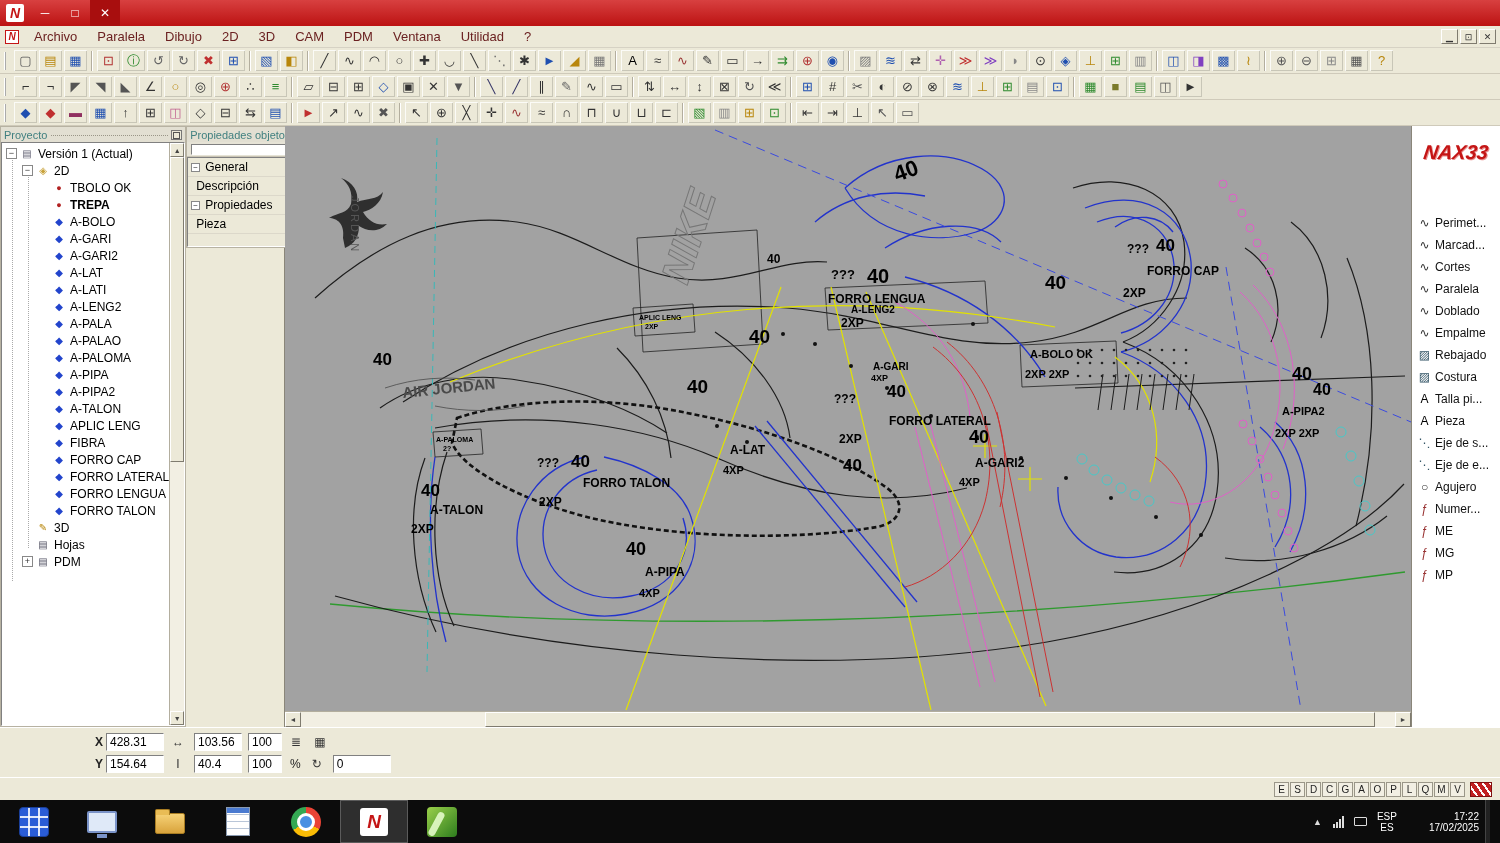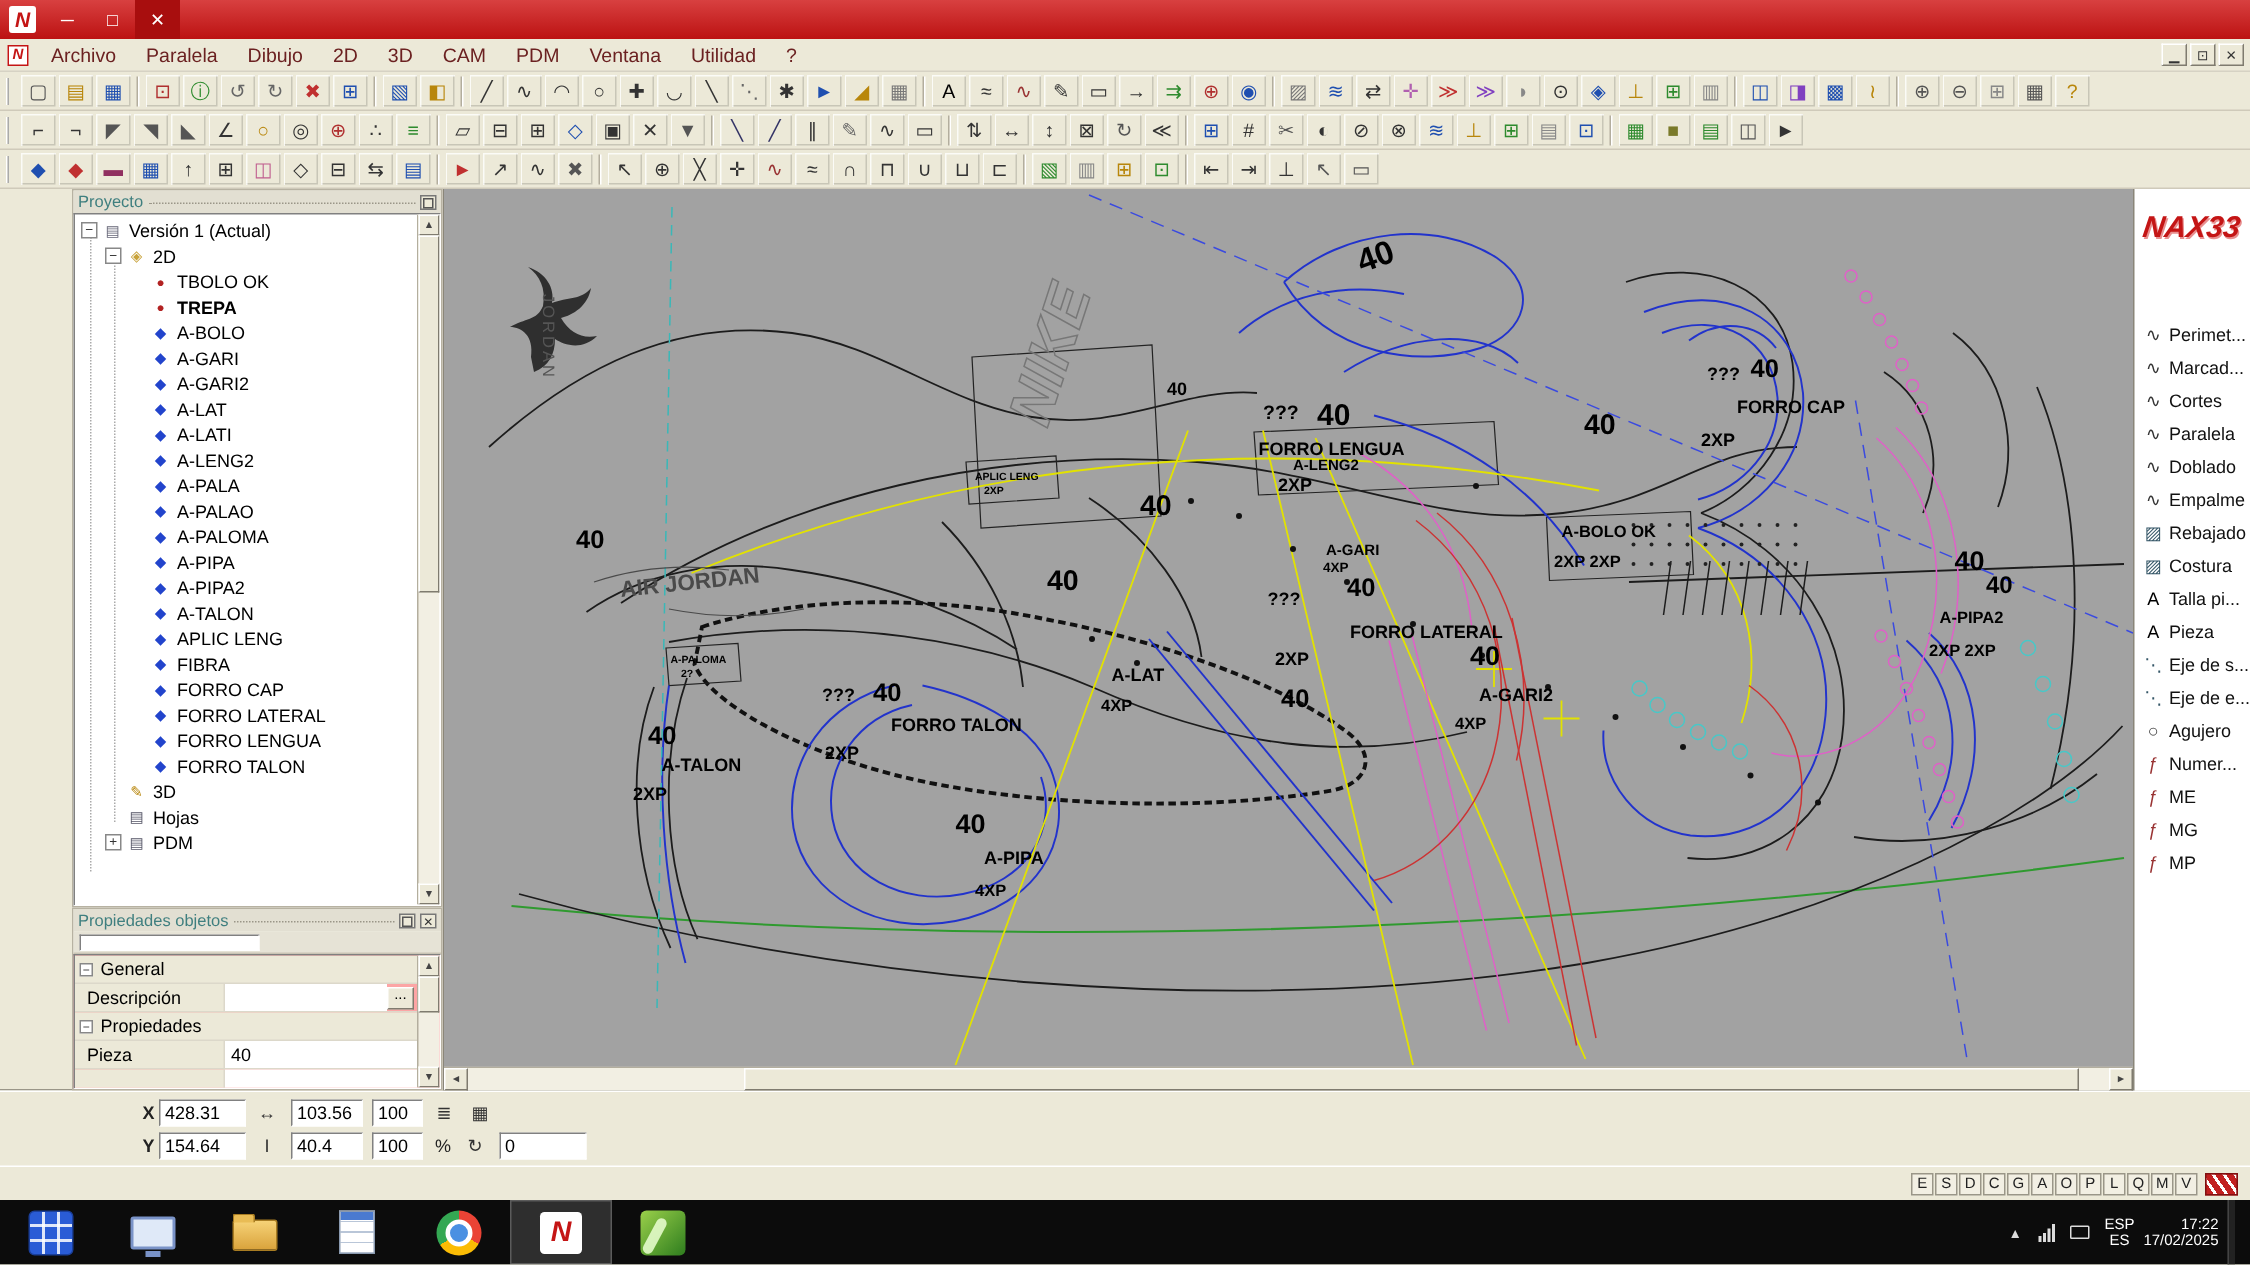--- a/index.html
+++ b/index.html
@@ -27,21 +27,21 @@
 
   
   .toolbar-row{height:26px;display:flex;align-items:center;background:#ece9d8;border-bottom:1px solid #cfcaba;padding-left:2px;}
   .grip{width:5px;height:18px;border-left:2px ridge #fff;margin:0 4px 0 2px;}
   .tbtn{width:23px;height:21px;display:flex;align-items:center;justify-content:center;font-size:13px;line-height:1;
     background:#ece9d8;box-shadow:inset 1px 1px 0 rgba(255,255,255,.8), inset -1px -1px 0 rgba(0,0,0,.15);margin:0 1px;cursor:default;}
   .tsep{width:2px;height:20px;border-left:1px solid #b3ae9e;border-right:1px solid #fff;margin:0 3px;}
 
   
   .main{display:flex;height:601px;}
-  .left{width:285px;display:flex;flex-direction:column;border-right:1px solid #8a8679;background:#ece9d8;margin-left:48px;}
+  .left{width:285px;display:flex;flex-direction:row;border-right:1px solid #8a8679;background:#ece9d8;}
   .canvas-wrap{flex:1;display:flex;flex-direction:column;background:#a2a2a2;position:relative;}
   .rightbar{width:89px;background:#fff;border-left:1px solid #8a8679;display:flex;flex-direction:column;}
 
   
   .panel{display:flex;flex-direction:column;border:1px solid #b7b2a2;background:#f6f4ec;}
   .panel.project{flex:1;}
   .panel.props{height:122px;}
   .phead{height:15px;display:flex;align-items:center;background:#e2dfd2;padding:0 3px;}
   .ptitle{font-size:11px;color:#3f7f7f;margin-right:4px;white-space:nowrap;}
   .phead-line{flex:1;border-top:1px dotted #9a9688;margin-top:1px;}
@@ -146,21 +146,21 @@
   .ticon-viewer{width:30px;height:30px;border-radius:4px;background:linear-gradient(135deg,#9ad04a,#2e7d1e);position:relative;overflow:hidden;}
   .ticon-viewer::before{content:"";position:absolute;left:6px;top:4px;width:7px;height:26px;background:rgba(235,255,210,.85);transform:rotate(28deg);border-radius:4px;}
 
   .tray{margin-left:auto;display:flex;align-items:center;color:#fff;padding-right:10px;}
   .tray-up{font-size:9px;color:#ddd;margin-right:10px;}
   .bars{display:flex;align-items:flex-end;height:12px;margin-right:10px;}
   .bars span{width:2px;background:#ddd;margin-left:1px;display:block;}
   .bars span:nth-child(1){height:4px;} .bars span:nth-child(2){height:6px;}
   .bars span:nth-child(3){height:9px;} .bars span:nth-child(4){height:12px;}
   .kbicon{width:13px;height:9px;border:1px solid #ddd;border-radius:1px;margin-right:10px;}
-  .lang{display:flex;flex-direction:column;font-size:10px;line-height:11px;text-align:center;margin-right:6px;}
+  .lang{display:flex;flex-direction:column;font-size:10px;line-height:11px;text-align:center;margin-right:32px;}
   .datetime{display:flex;flex-direction:column;font-size:10px;line-height:11px;text-align:right;margin-right:6px;}
   .edge{width:5px;height:43px;background:#222;border-left:1px solid #444;}
 </style>
 </head>
 <body>
 
 <div class="titlebar">
   <div class="appicon">N</div>
   <div class="winbtns">
     <div class="winbtn">─</div>

